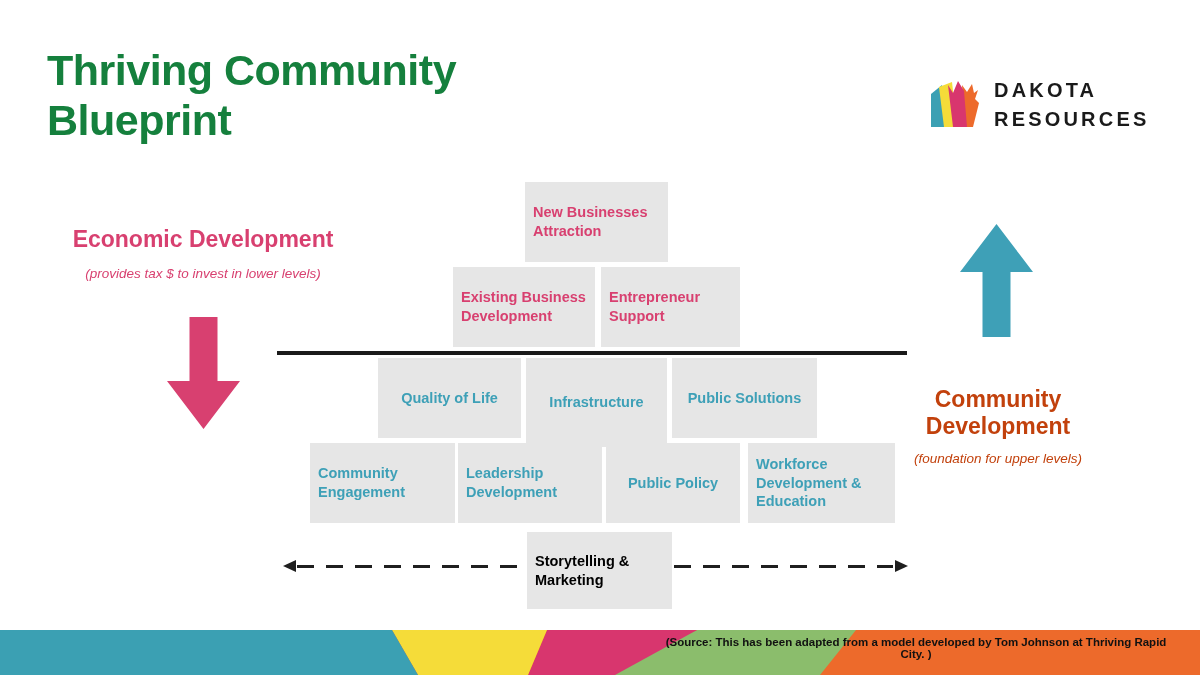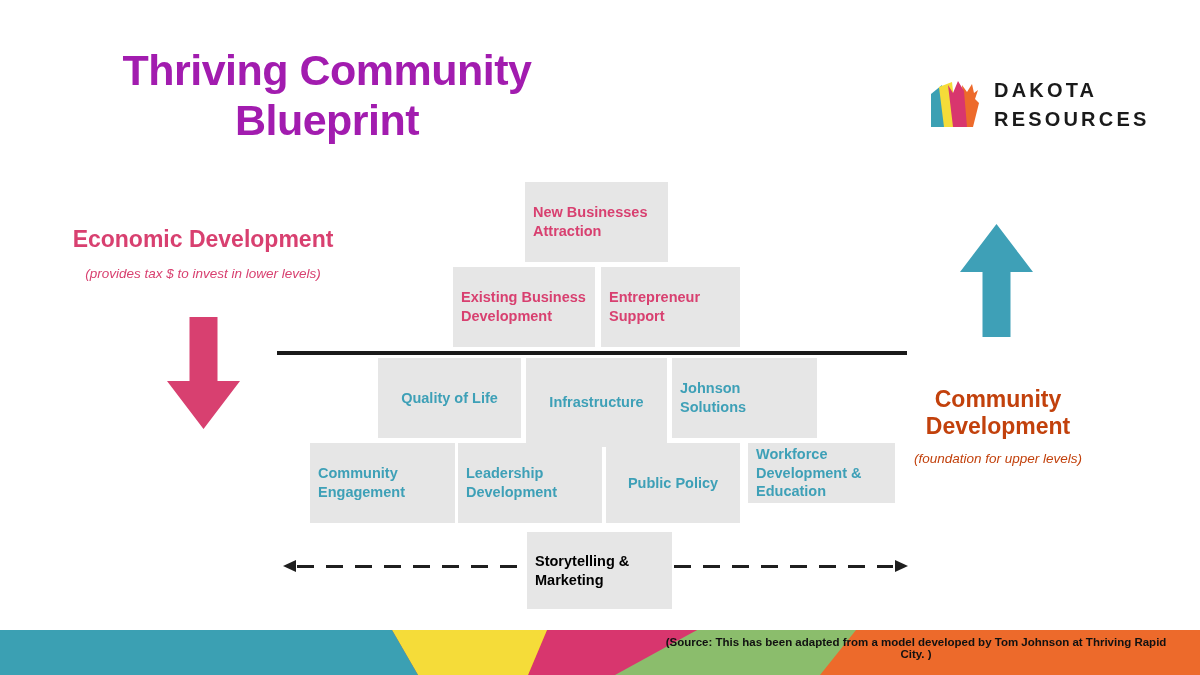--- a/index.html
+++ b/index.html
@@ -6,22 +6,22 @@
   html, body { background: #fff; }
   .canvas {
     position: relative;
     width: 1200px; height: 675px;
     background: #ffffff;
     overflow: hidden;
     font-family: "Liberation Sans", sans-serif;
   }
   .title {
     position: absolute; left: 47px; top: 46px; width: 560px;
-    font-size: 43px; font-weight: 800; color: #a21caf;
-    line-height: 1.16; letter-spacing: -0.5px; text-align: center;
+    font-size: 43px; font-weight: 800; color: #15803d;
+    line-height: 1.16; letter-spacing: -0.5px;
   }
   .logo {
     position: absolute; left: 928px; top: 76px;
     display: flex; align-items: center; gap: 14px;
   }
   .logo-text {
     font-size: 20px; font-weight: 800; color: #1a1a1a;
     letter-spacing: 3.2px; line-height: 1.45;
   }
   
@@ -108,26 +108,26 @@
 
   <div class="divider"></div>
 
   <div class="box pink" style="left:525px; top:182px; width:143px; height:80px;">New Businesses Attraction</div>
 
   <div class="box pink" style="left:453px; top:267px; width:142px; height:80px;">Existing Business Development</div>
   <div class="box pink" style="left:601px; top:267px; width:139px; height:80px;">Entrepreneur Support</div>
 
   <div class="box teal" style="left:378px; top:358px; width:143px; height:80px;">Quality of Life</div>
   <div class="box teal" style="left:526px; top:358px; width:141px; height:89px;">Infrastructure</div>
-  <div class="box teal" style="left:672px; top:358px; width:145px; height:80px;">Johnson Solutions</div>
+  <div class="box teal" style="left:672px; top:358px; width:145px; height:80px;">Public Solutions</div>
 
   <div class="box teal" style="left:310px; top:443px; width:145px; height:80px;">Community Engagement</div>
   <div class="box teal" style="left:458px; top:443px; width:144px; height:80px;">Leadership Development</div>
   <div class="box teal" style="left:606px; top:443px; width:134px; height:80px;">Public Policy</div>
-  <div class="box teal" style="left:748px; top:443px; width:147px; height:60px;">Workforce Development &amp; Education</div>
+  <div class="box teal" style="left:748px; top:443px; width:147px; height:80px;">Workforce Development &amp; Education</div>
 
   <div class="dash-line"></div>
   <div class="dash-head left"></div>
   <div class="dash-head right"></div>
 
   <div class="box black" style="left:527px; top:532px; width:145px; height:77px;">Storytelling &amp; Marketing</div>
 
   <svg class="footer-band" viewBox="0 0 1200 45" preserveAspectRatio="none">
     <rect x="0" y="0" width="1200" height="45" fill="#ED6A2B"></rect>
     <polygon points="697,0 856,0 820,45 598,45" fill="#8BBD6C"></polygon>

